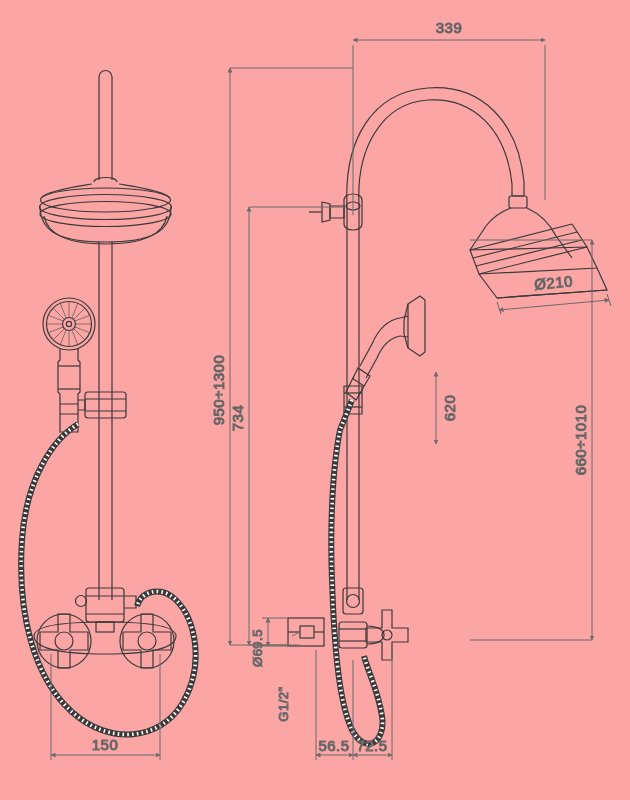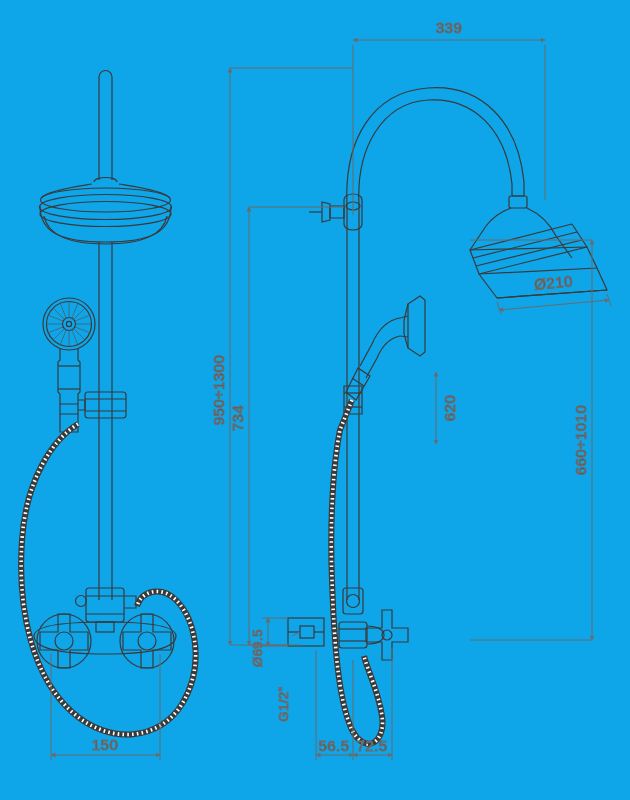--- a/index.html
+++ b/index.html
@@ -7,21 +7,21 @@
     padding: 0;
     background: #ffffff;
   }
   body {
     font-family: "Liberation Sans", sans-serif;
   }
   #sheet {
     position: relative;
     width: 630px;
     height: 800px;
-    background: #0ea5e9;
+    background: #fca5a5;
     overflow: hidden;
   }
   #drawing {
     position: absolute;
     left: 0;
     top: 0;
     width: 630px;
     height: 800px;
   }
   .dimtext {

